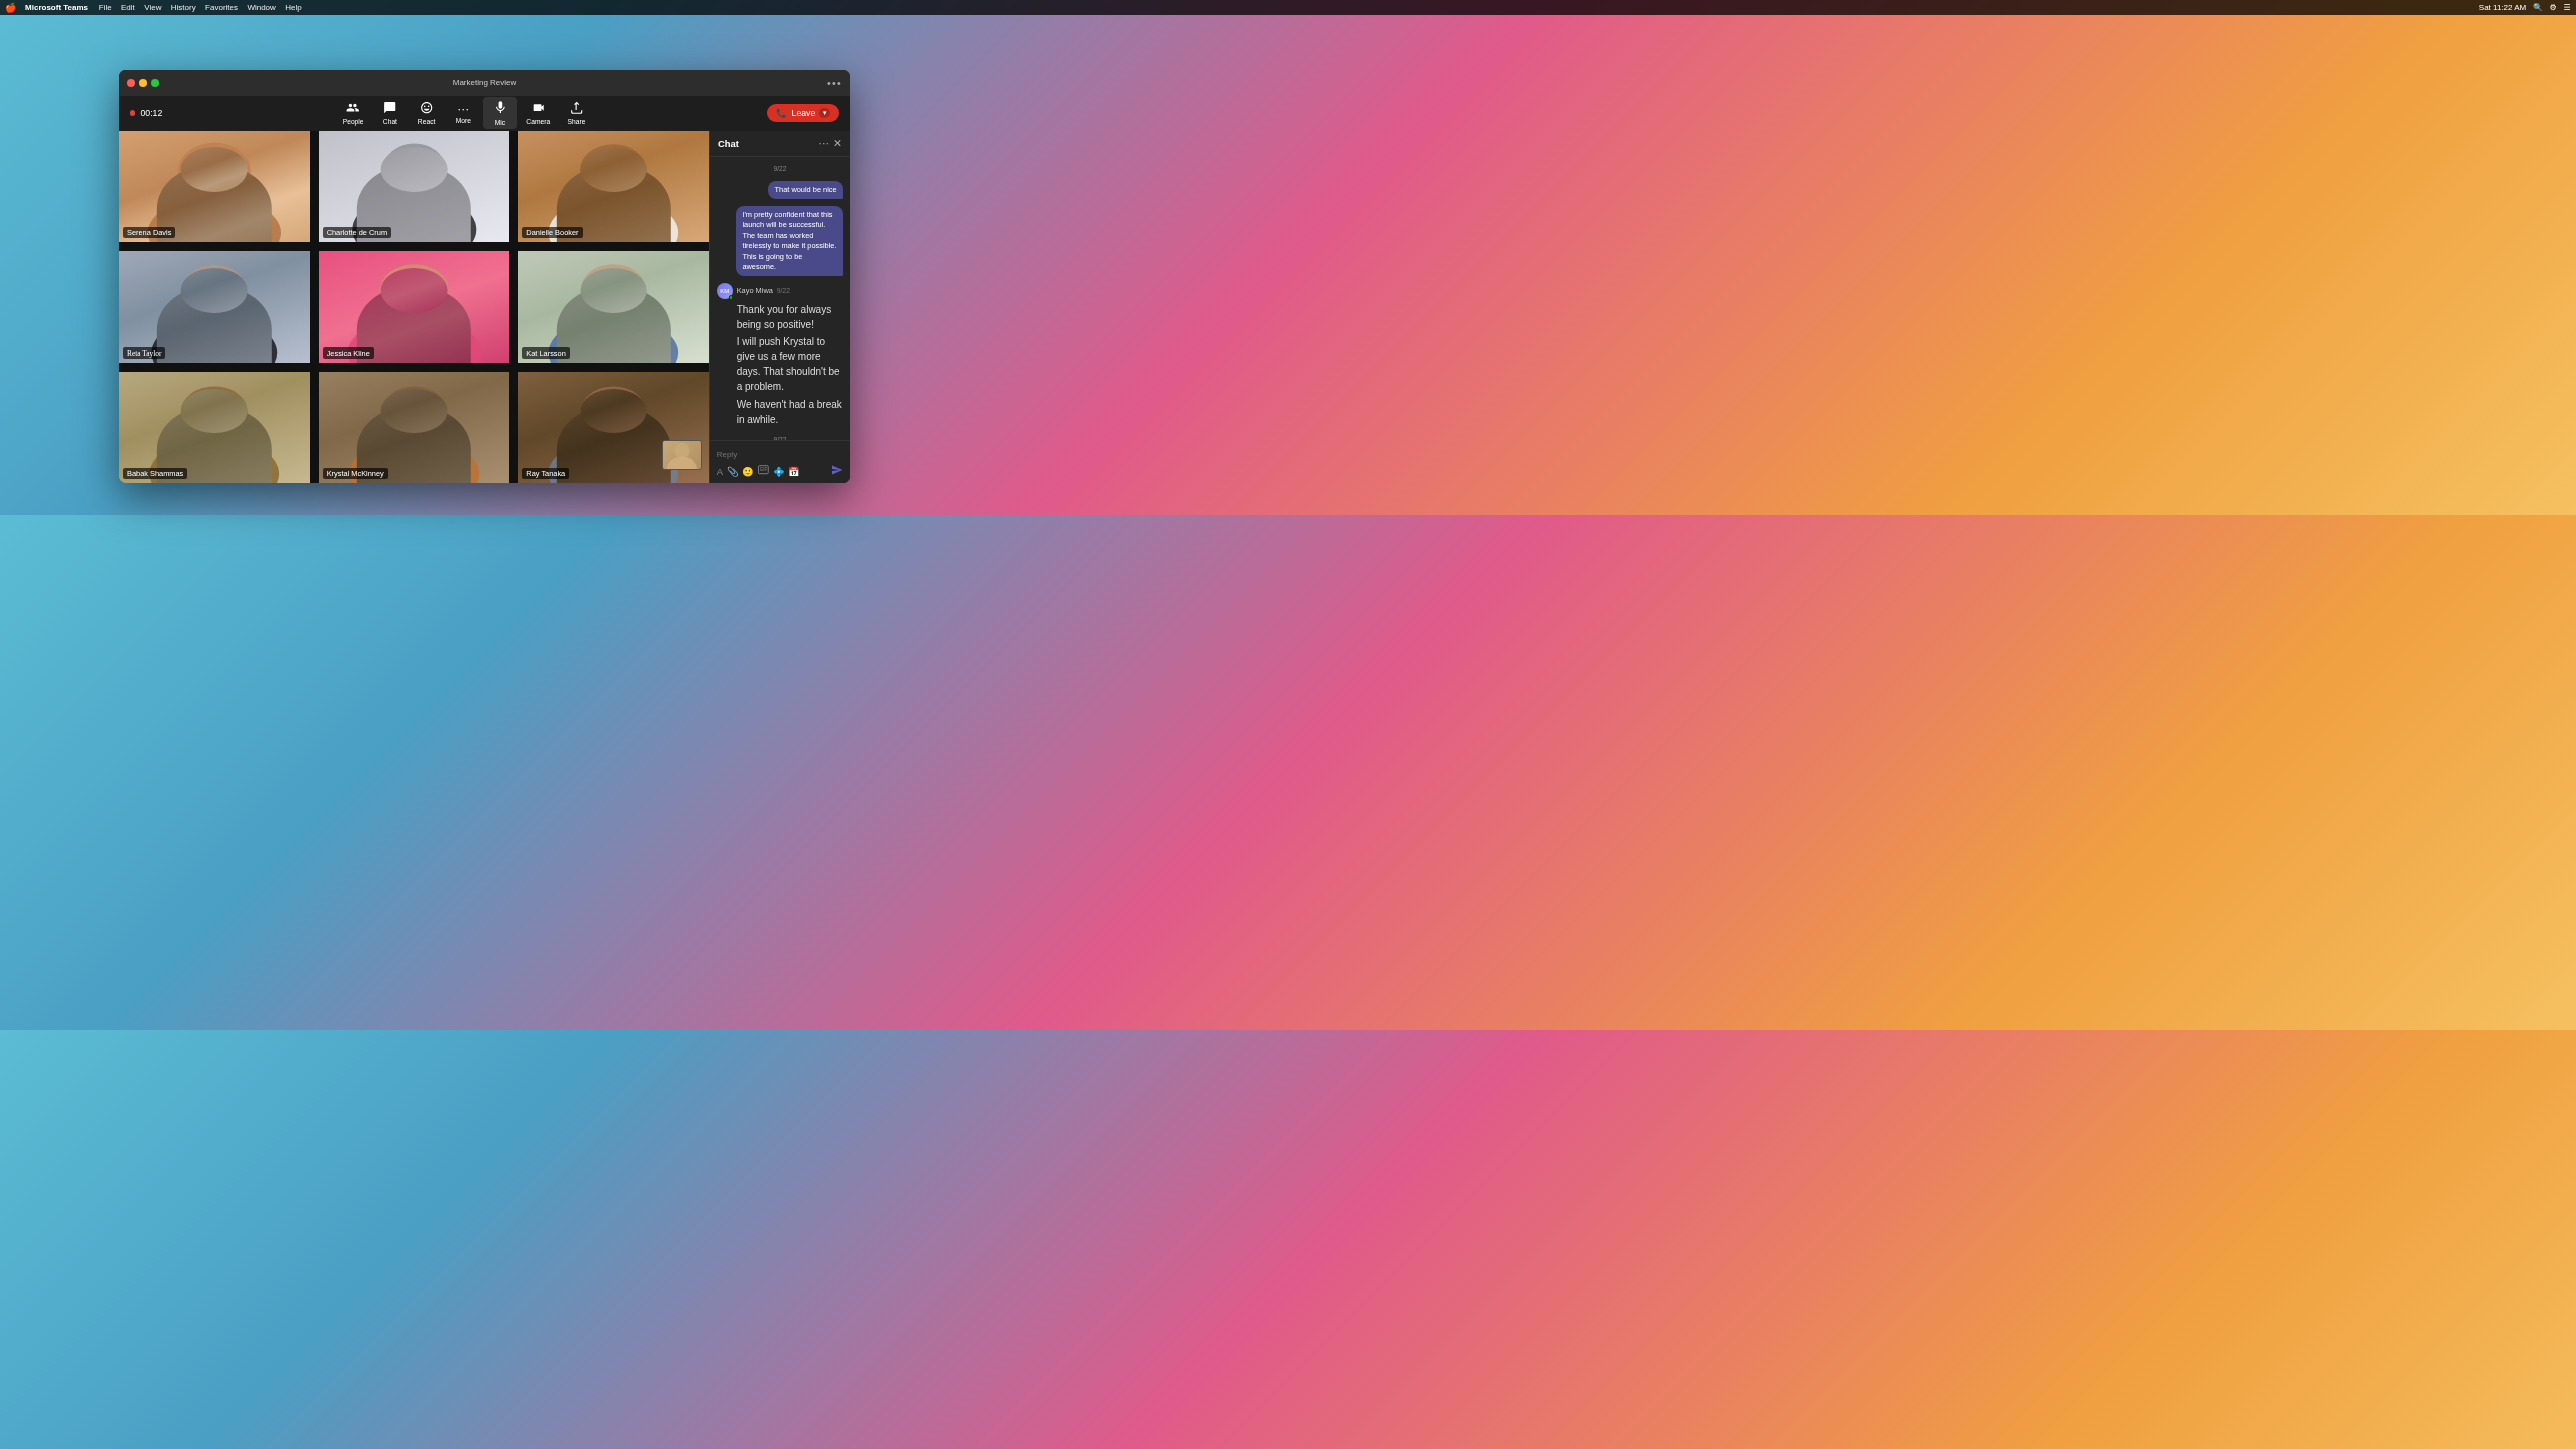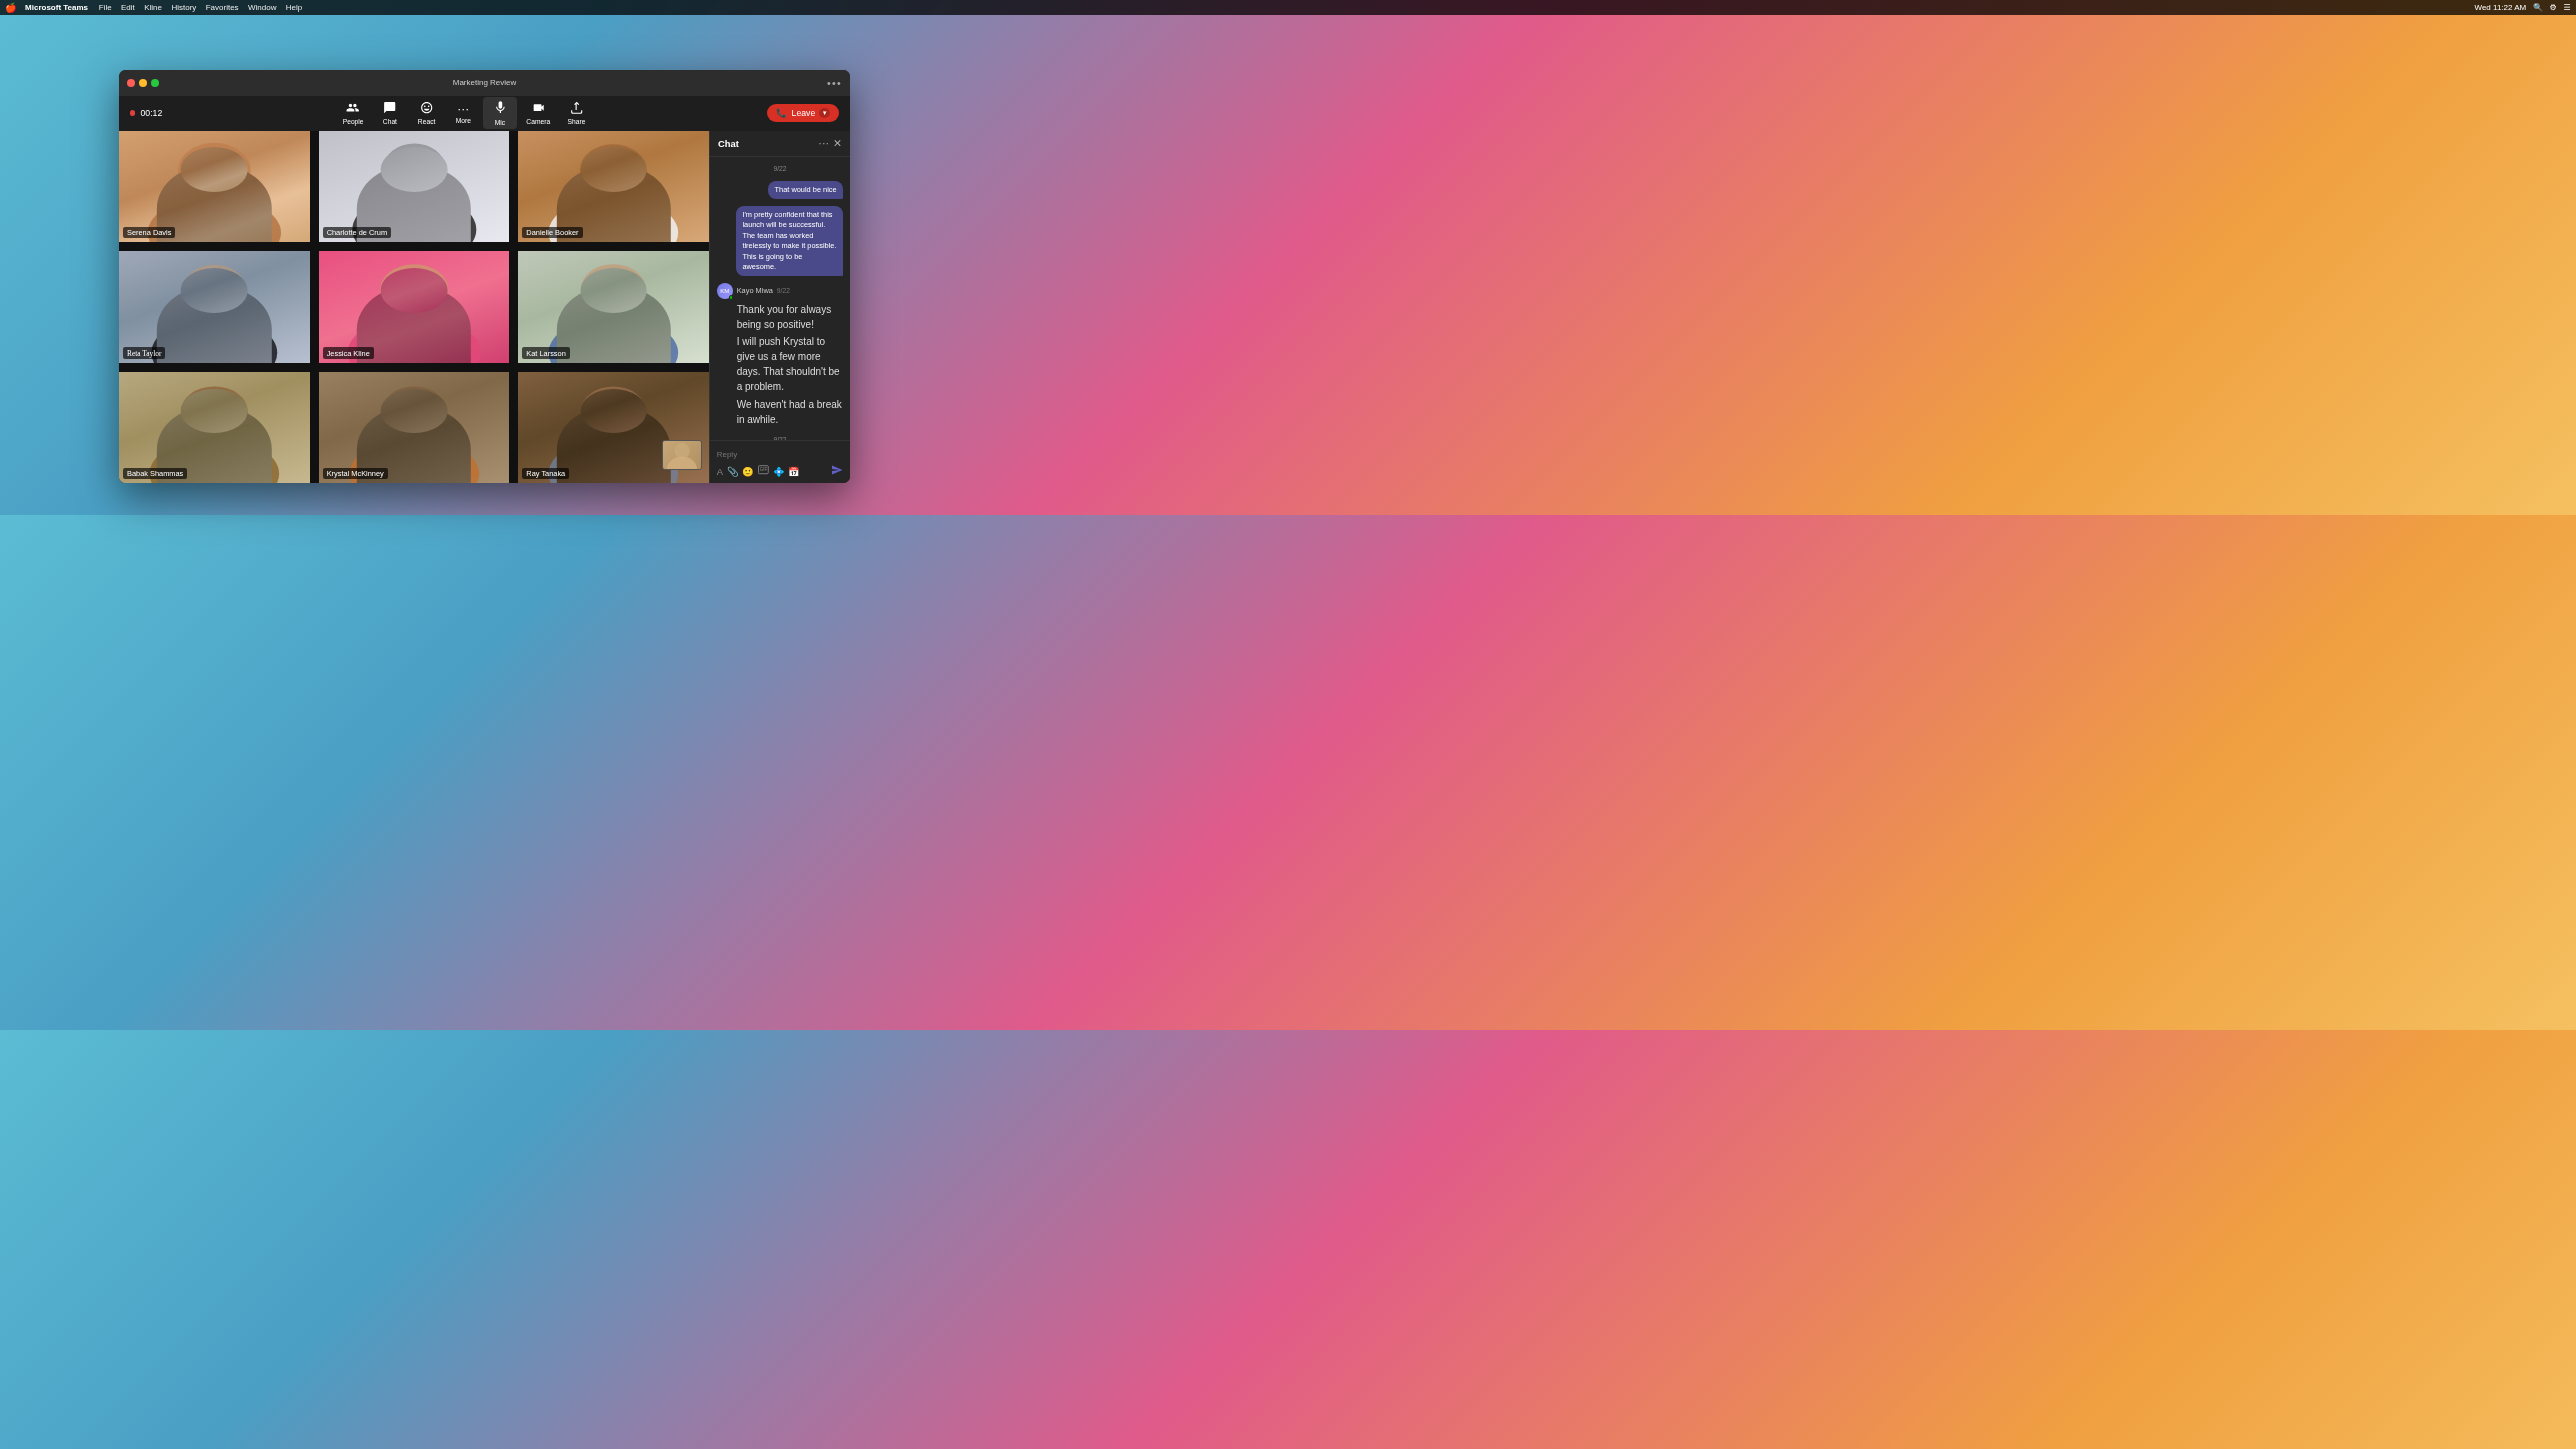--- a/index.html
+++ b/index.html
@@ -391,28 +391,28 @@
   </style>
 </head>
 <body>
 
 <div class="menu-bar">
   <span class="apple-icon">🍎</span>
   <span class="app-name">Microsoft Teams</span>
   <div class="menu-items">
     <span>File</span>
     <span>Edit</span>
-    <span>Kline</span>
+    <span>View</span>
     <span>History</span>
     <span>Favorites</span>
     <span>Window</span>
     <span>Help</span>
   </div>
   <div class="right-items">
-    <span>Wed 11:22 AM</span>
+    <span>Sat 11:22 AM</span>
     <span>🔍</span>
     <span>⚙</span>
     <span>☰</span>
   </div>
 </div>
 
 <div class="app-window">
 
   <div class="title-bar">
     <div class="traffic-lights">

